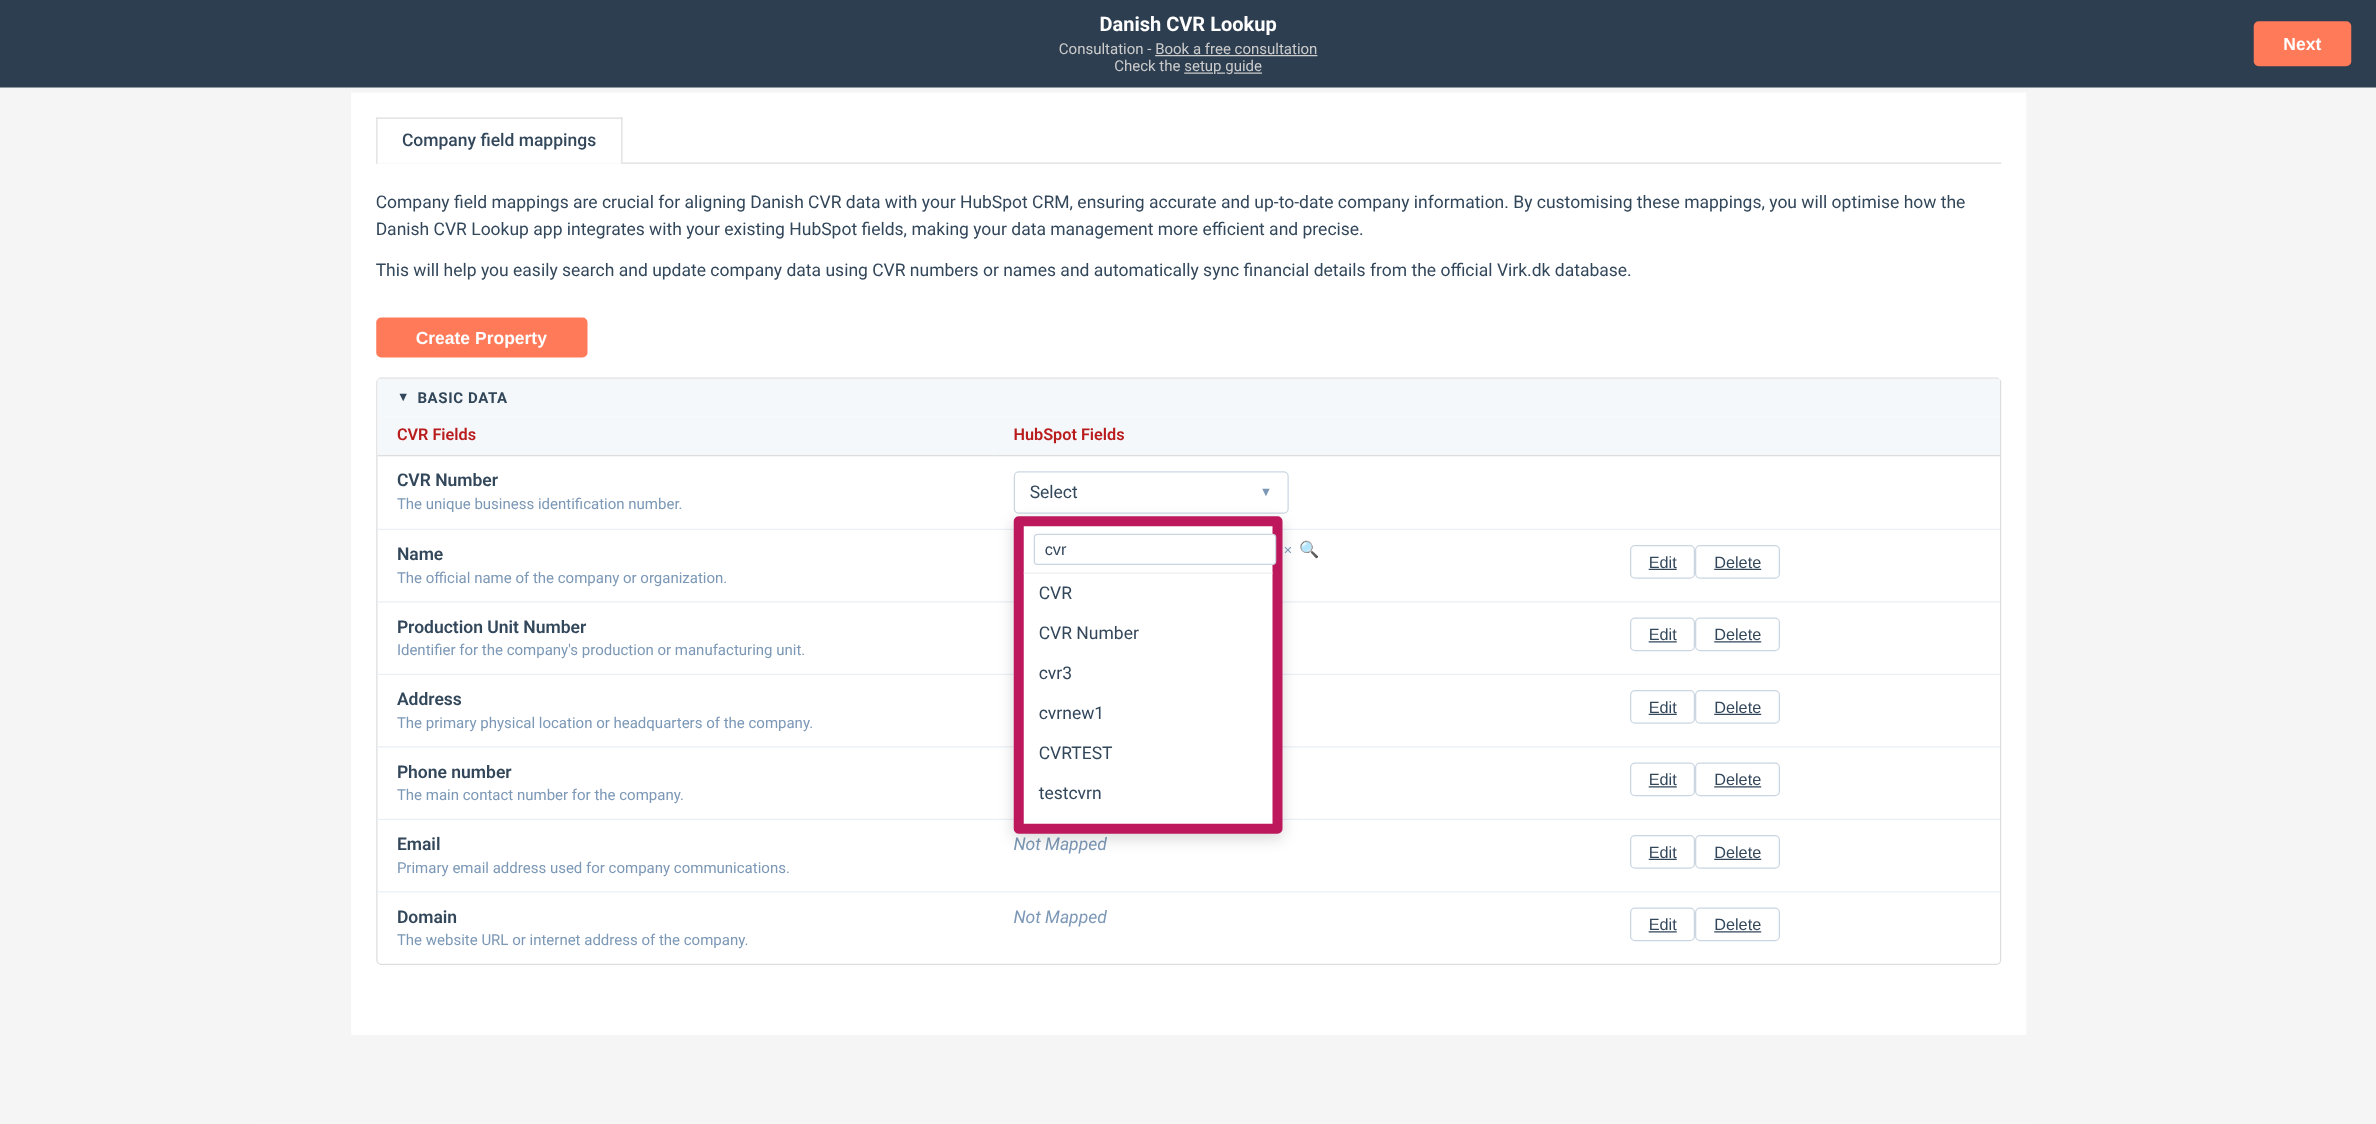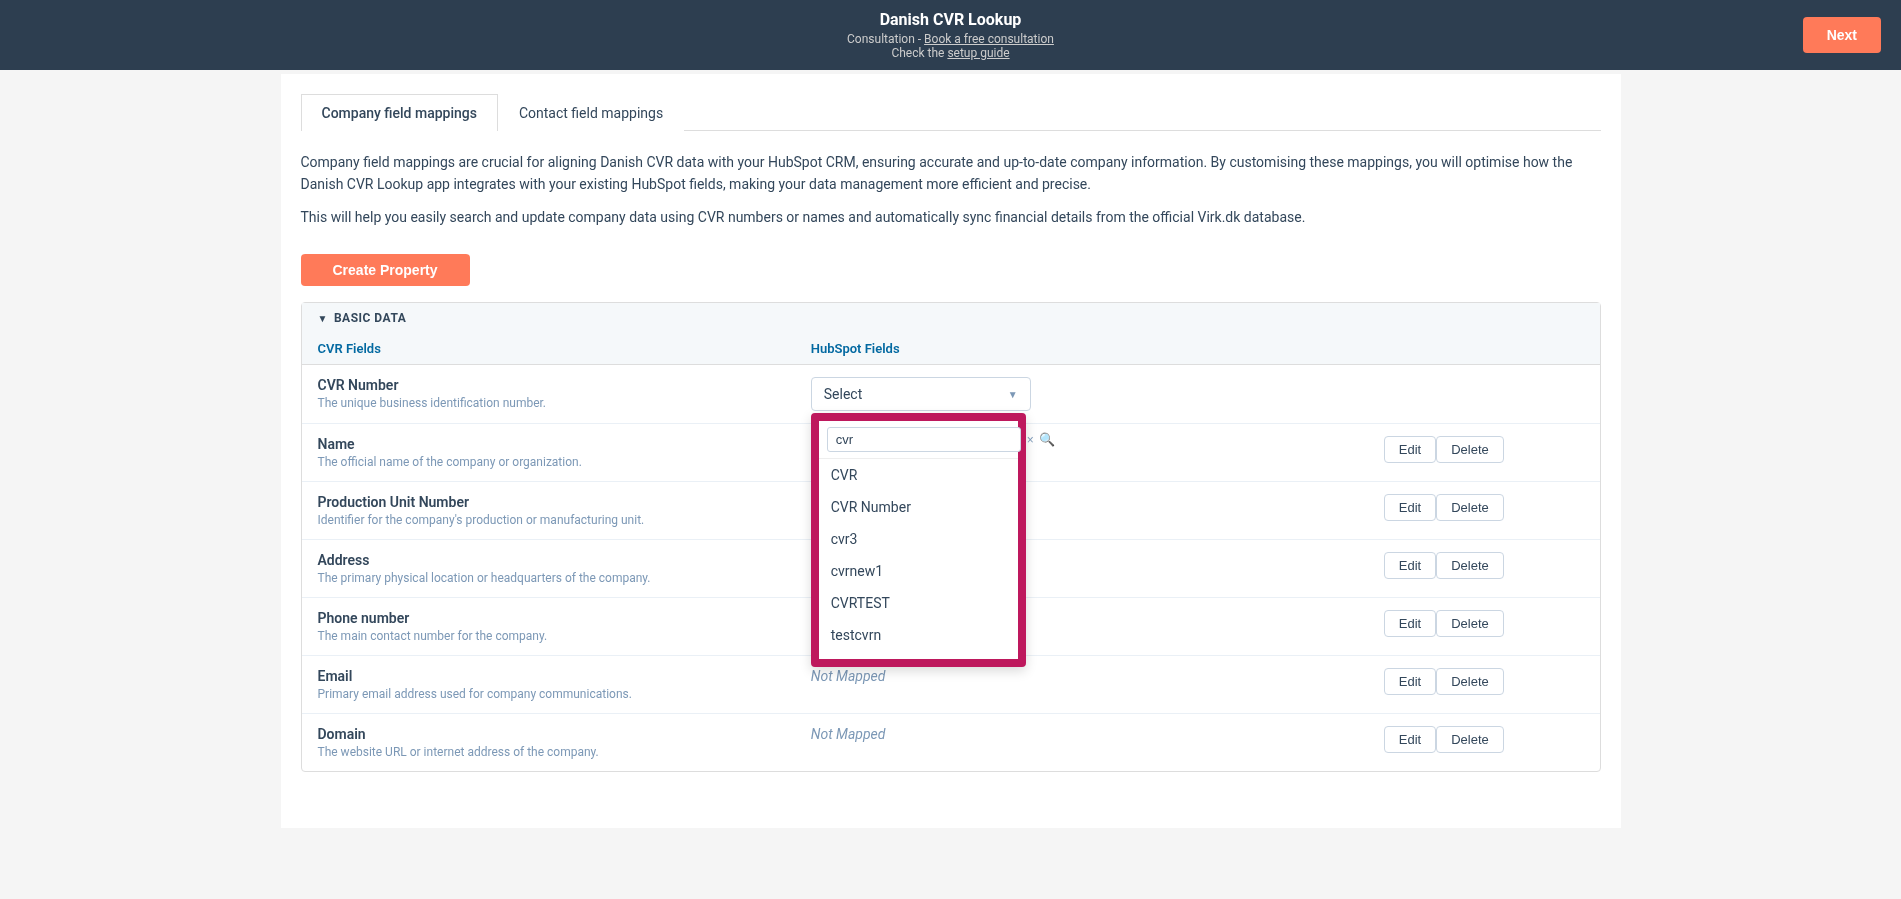--- a/index.html
+++ b/index.html
@@ -147,21 +147,21 @@
     .fields-table {
       width: 100%;
       border-collapse: collapse;
     }
     .fields-table th {
       background: #f5f8fa;
       padding: 8px 16px;
       text-align: left;
       font-size: 13px;
       font-weight: 600;
-      color: #0369a1;
+      color: #b91c1c;
       border-bottom: 1px solid #ddd;
     }
     .fields-table td {
       padding: 12px 16px;
       border-bottom: 1px solid #eaf0f6;
       vertical-align: top;
     }
     .fields-table tr:last-child td { border-bottom: none; }
 
     .field-name {
@@ -249,21 +249,22 @@
     .not-mapped {
       color: #7c98b6;
       font-size: 14px;
       font-style: italic;
     }
 
     
     .action-btns {
       display: flex;
       gap: 0;
-      justify-content: center;
+      justify-content: flex-start;
+      text-decoration: underline;
     }
     .action-btn {
       border: 1px solid #cbd6e2;
       background: #fff;
       border-radius: 4px;
       padding: 5px 14px;
       font-size: 13px;
       color: #33475b;
       cursor: pointer;
     }
@@ -290,23 +291,20 @@
     </div>
   </div>
   <button class="header-next-btn">Next</button>
 </div>
 
 <div class="main">
 
   <div class="tabs">
     <div class="tab active">
       <span>Company field mappings</span>
-    </div>
-    <div class="tab">
-      <span>Contact field mappings</span>
     </div>
   </div>
 
   <div class="description">
     <p>Company field mappings are crucial for aligning Danish CVR data with your HubSpot CRM, ensuring accurate and up-to-date company information. By customising these mappings, you will optimise how the Danish CVR Lookup app integrates with your existing HubSpot fields, making your data management more efficient and precise.</p>
     <p>This will help you easily search and update company data using CVR numbers or names and automatically sync financial details from the official Virk.dk database.</p>
   </div>
 
   <div class="toolbar">
     <button class="create-property-btn">Create Property</button>

